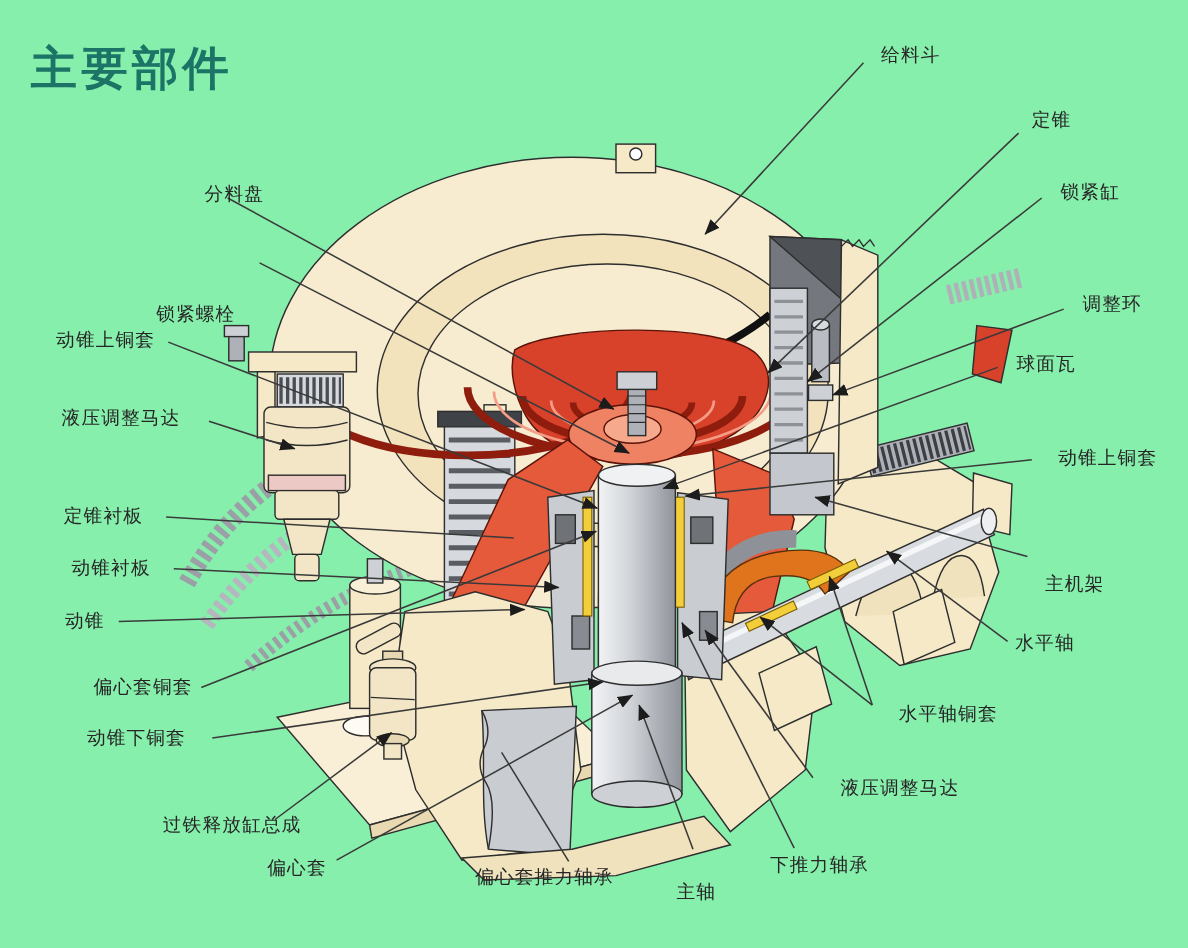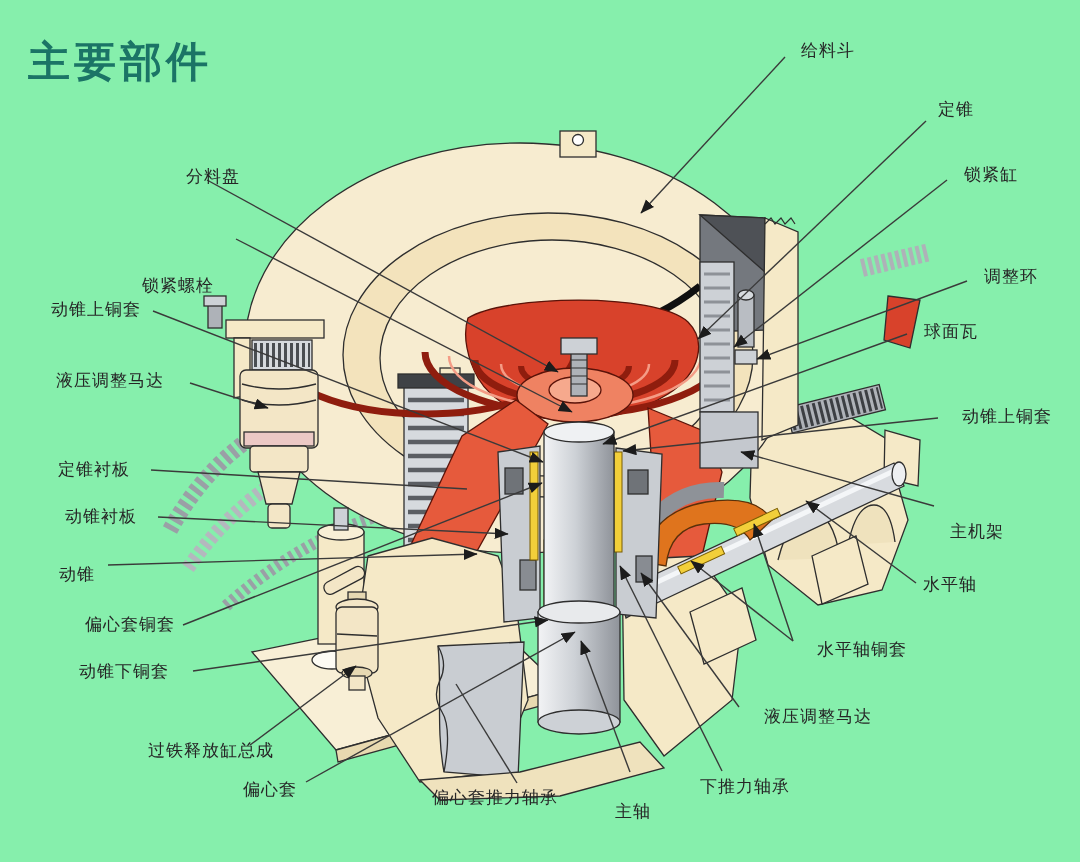--- a/index.html
+++ b/index.html
@@ -235,21 +235,21 @@
       <div class="part-label" style="left: 950px; top: 585px;">水平轴</div>
       <div class="part-label" style="left: 862px; top: 650px;">水平轴铜套</div>
       <div class="part-label" style="left: 818px; top: 717px;">液压调整马达</div>
       <div class="part-label" style="left: 745px; top: 787px;">下推力轴承</div>
       <div class="part-label" style="left: 633px; top: 812px;">主轴</div>
       <div class="part-label" style="left: 495px; top: 798px;">偏心套推力轴承</div>
       <div class="part-label" style="left: 270px; top: 790px;">偏心套</div>
       <div class="part-label" style="left: 175px; top: 751px; margin-left: 36px;">过铁释放缸总成</div>
       <div class="part-label" style="left: 124px; top: 672px;">动锥下铜套</div>
       <div class="part-label" style="left: 114px; top: 625px; margin-left: 16px;">偏心套铜套</div>
-      <div class="part-label" style="left: 77px; top: 565px; margin-top: 10px;">动锥</div>
+      <div class="part-label" style="left: 77px; top: 565px;">动锥</div>
       <div class="part-label" style="left: 101px; top: 517px;">动锥衬板</div>
       <div class="part-label" style="left: 94px; top: 470px;">定锥衬板</div>
       <div class="part-label" style="left: 110px; top: 381px;">液压调整马达</div>
       <div class="part-label" style="left: 96px; top: 310px;">动锥上铜套</div>
       <div class="part-label" style="left: 178px; top: 238px; margin-top: 48px;">锁紧螺栓</div>
       <div class="part-label" style="left: 175px; top: 177px; margin-left: 38px;">分料盘</div>
     </div>
 
 </div>
 

